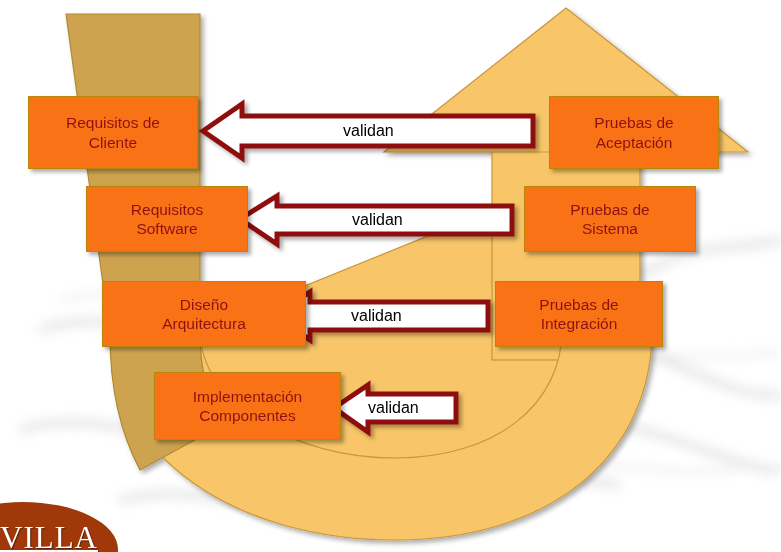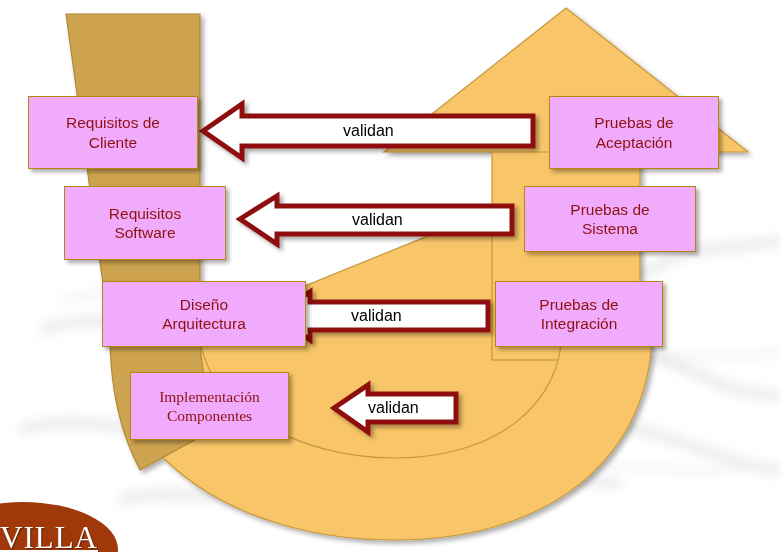--- a/index.html
+++ b/index.html
@@ -36,21 +36,21 @@
     position: absolute;
     left: 0;
     top: 0;
     width: 781px;
     height: 552px;
     pointer-events: none;
   }
   .stage-box {
     position: absolute;
     box-sizing: border-box;
-    background: #f0abfc;
+    background: #f97316;
     border: 1px solid #B8860B;
     color: #8E1111;
     display: flex;
     align-items: center;
     justify-content: center;
     text-align: center;
     line-height: 1.25;
     font-size: 15.5px;
     box-shadow: 3px 3px 4px rgba(0,0,0,0.33);
     white-space: pre-line;
@@ -164,27 +164,27 @@
 
       <path d="M 275,315 L 310,292 L 310,302 L 488,302 L 488,330 L 310,330 L 310,340 Z"></path>
 
       <path d="M 334,408 L 368,385 L 368,394 L 456,394 L 456,422 L 368,422 L 368,432 Z"></path>
     </g>
   </svg>
 
   <div class="stage-box" style="left:28px; top:96px; width:170px; height:73px;">Requisitos de
 Cliente</div>
 
-  <div class="stage-box" style="left:64px; top:186px; width:162px; height:74px;">Requisitos
+  <div class="stage-box" style="left:86px; top:186px; width:162px; height:66px;">Requisitos
 Software</div>
 
   <div class="stage-box" style="left:102px; top:281px; width:204px; height:66px;">Diseño
 Arquitectura</div>
 
-  <div class="stage-box" style="left:130px; top:372px; width:159px; height:68px;font-family:Liberation Serif, serif;">Implementación
+  <div class="stage-box" style="left:154px; top:372px; width:187px; height:68px;">Implementación
 Componentes</div>
 
   <div class="stage-box" style="left:549px; top:96px; width:170px; height:73px;">Pruebas de
 Aceptación</div>
 
   <div class="stage-box" style="left:524px; top:186px; width:172px; height:66px;">Pruebas de
 Sistema</div>
 
   <div class="stage-box" style="left:495px; top:281px; width:168px; height:66px;">Pruebas de
 Integración</div>

